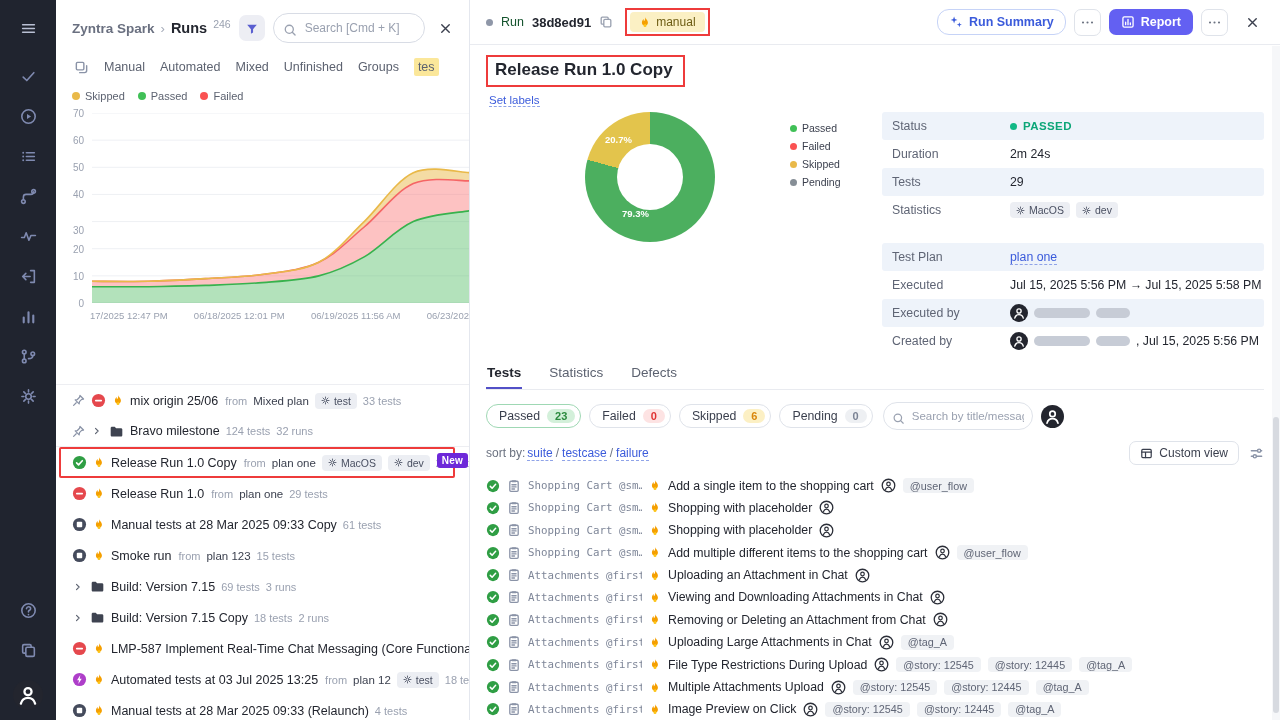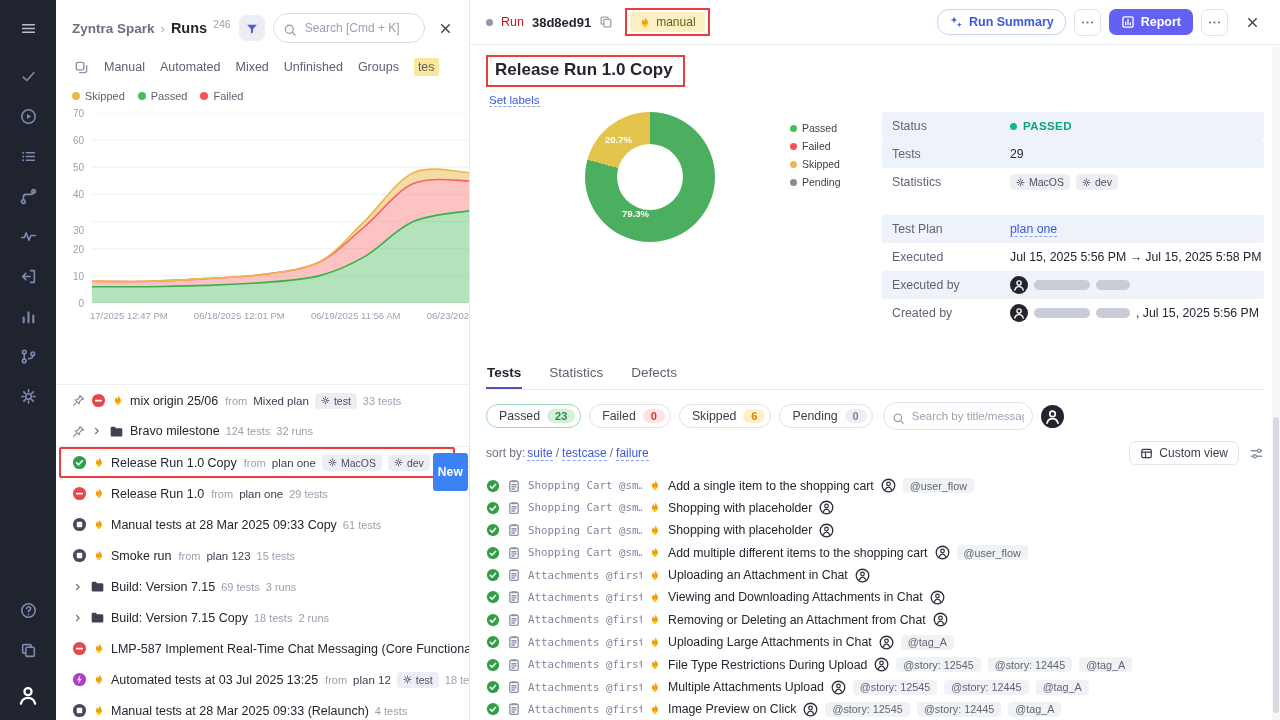--- a/index.html
+++ b/index.html
@@ -62,29 +62,29 @@
   .run-row .chev{color:#5c6270;display:flex}
   .run-row .folderic{color:#3e4350;display:flex}
   .stico{display:flex;flex:none}
   .run-title{color:#23262f}
   .run-from{font-size:11px;color:#9aa1b0;margin-left:1px}
   .run-plan{font-size:11.5px;font-weight:400;color:#3a3f4d}
   .badge{display:inline-flex;align-items:center;gap:4px;background:#eceef3;border-radius:4px;
     padding:2px 6px;font-size:10.5px;color:#4a5062;white-space:nowrap}
   .run-meta{font-size:11px;color:#9aa1b0}
   .run-row.annotated{box-shadow:inset 0 0 0 2px var(--ann);margin:0 14px 0 3px;border-radius:2px;padding-left:13px}
-  .new-badge{position:absolute;right:-13px;top:6px;background:#3b82f6;color:#fff;font-size:12px;
-    font-weight:700;padding:12px 5px;border-radius:3px;letter-spacing:.2px}
+  .new-badge{position:absolute;right:-13px;top:6px;background:#6d28d9;color:#fff;font-size:10px;
+    font-weight:700;padding:2px 5px;border-radius:3px;letter-spacing:.2px}
 
   
   .main{position:absolute;left:470px;top:0;right:0;bottom:0;background:#fff;overflow:hidden}
   .main-header{height:45px;border-bottom:1px solid #e9ebf0;display:flex;align-items:center;
     padding:0 16px;gap:8px}
   .mh-dot{width:7px;height:7px;border-radius:50%;background:#8f97a8;flex:none}
-  .mh-run{font-size:12.5px;color:#b91c1c}
+  .mh-run{font-size:12.5px;color:#14532d}
   .mh-id{font-size:13px;font-weight:700;color:#23262f}
   .copy-ic{color:#9aa1b0;display:flex;cursor:pointer}
   .ann-wrap{border:2px solid var(--ann);padding:2px 3px;display:inline-flex;align-items:center;margin-left:4px}
   .manual-badge{display:inline-flex;align-items:center;gap:5px;background:#fbf0c4;color:#6d5c13;
     font-size:12px;padding:3px 9px;border-radius:4px}
   .mh-right{margin-left:auto;display:flex;align-items:center;gap:8px}
   .btn-outline-blue{display:inline-flex;align-items:center;gap:6px;border:1px solid #c6d3f7;color:#3b5bdb;
     background:#fff;border-radius:12px;padding:5px 11px;font-size:12.5px;font-weight:700}
   .btn-dots{width:27px;height:27px;border:1px solid #dfe3ea;border-radius:7px;display:flex;
     align-items:center;justify-content:center;color:#6b7280}
@@ -648,20 +648,24 @@
             <span>Pending</span>
           </span>
         </div>
       <div class="info" id="info-table">
           <div class="info-row shade">
             <div class="info-label">Status</div>
             <div class="info-value">
               <span class="st-dot"></span>
               <span class="st-text">PASSED</span>
             </div>
+          </div>
+          <div class="info-row">
+            <div class="info-label">Duration</div>
+            <div class="info-value">2m 24s</div>
           </div>
           <div class="info-row shade">
             <div class="info-label">Tests</div>
             <div class="info-value">29</div>
           </div>
           <div class="info-row">
             <div class="info-label">Statistics</div>
             <div class="info-value">
               <span class="badge">
                 <svg class="ic" style="width:9px;height:9px" viewBox="0 0 16 16" fill="none" stroke="currentColor" stroke-width="1.5" stroke-linecap="round" stroke-linejoin="round">

